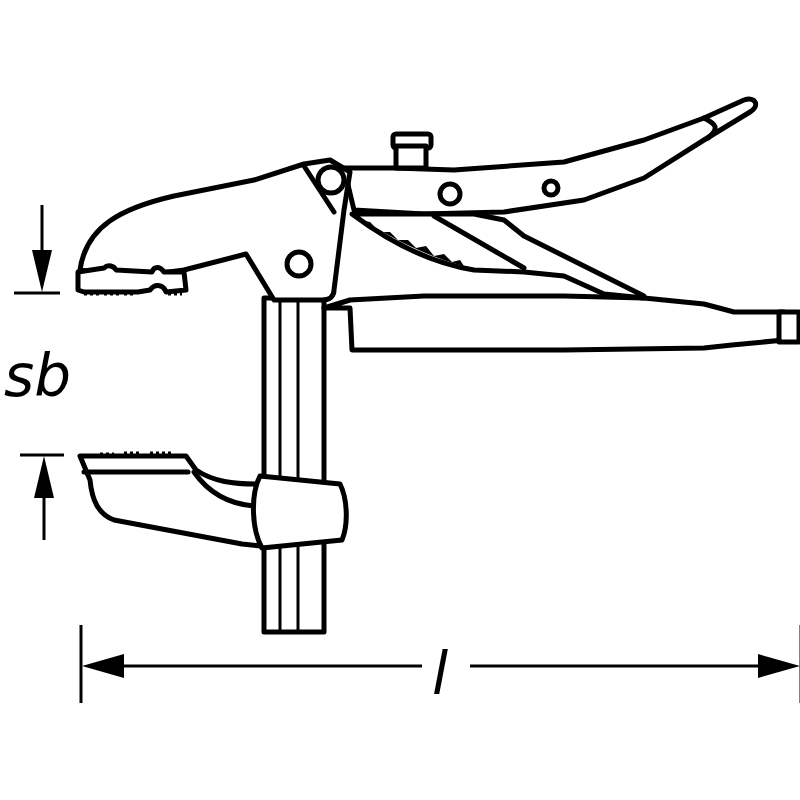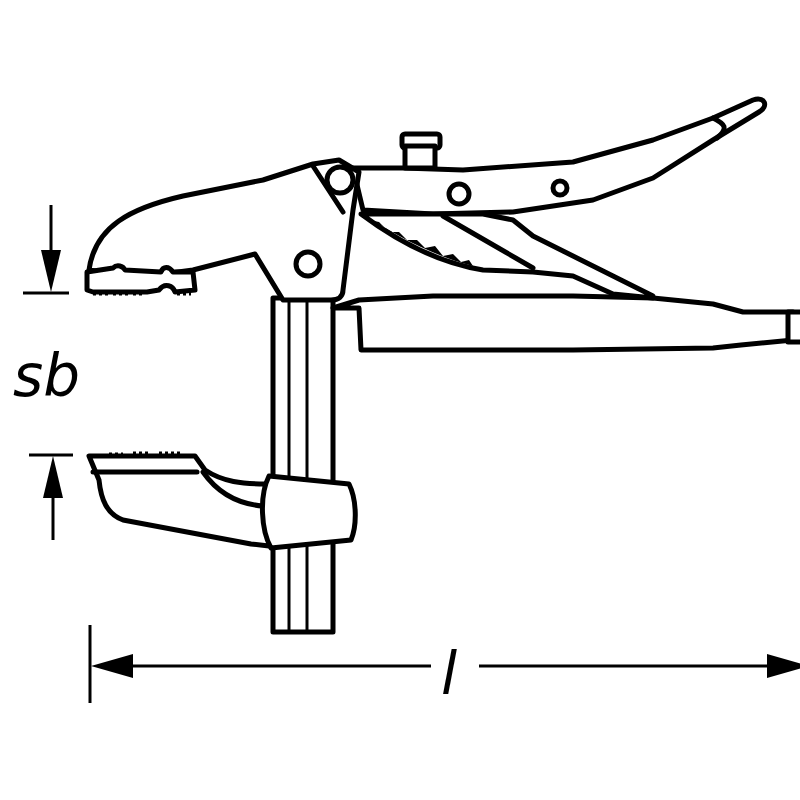--- a/index.html
+++ b/index.html
@@ -1,17 +1,17 @@
 <!DOCTYPE html>
 <html><head>
   <meta charset="utf-8">
   <style>
     html, body { margin: 0; padding: 0; background: #ffffff; }
     body { width: 800px; height: 800px; overflow: hidden; }
-    #canvas { position: absolute; left: 13px; top: 0; width: 648px; height: 800px; }
+    #canvas { position: absolute; left: 4px; top: 0; width: 648px; height: 800px; }
     svg { display: block; }
     .ln { fill: none; stroke: #000000; stroke-width: 5; stroke-linejoin: round; stroke-linecap: round; }
     .thin { fill: none; stroke: #000000; stroke-width: 3; stroke-linecap: butt; }
     .fillw { fill: #ffffff; stroke: #000000; stroke-width: 5; stroke-linejoin: round; }
     .fillk { fill: #000000; stroke: none; }
     .lbl { font-family: "DejaVu Sans", sans-serif; font-style: italic; fill: #000000; }
   </style>
 </head>
 <body>
 

